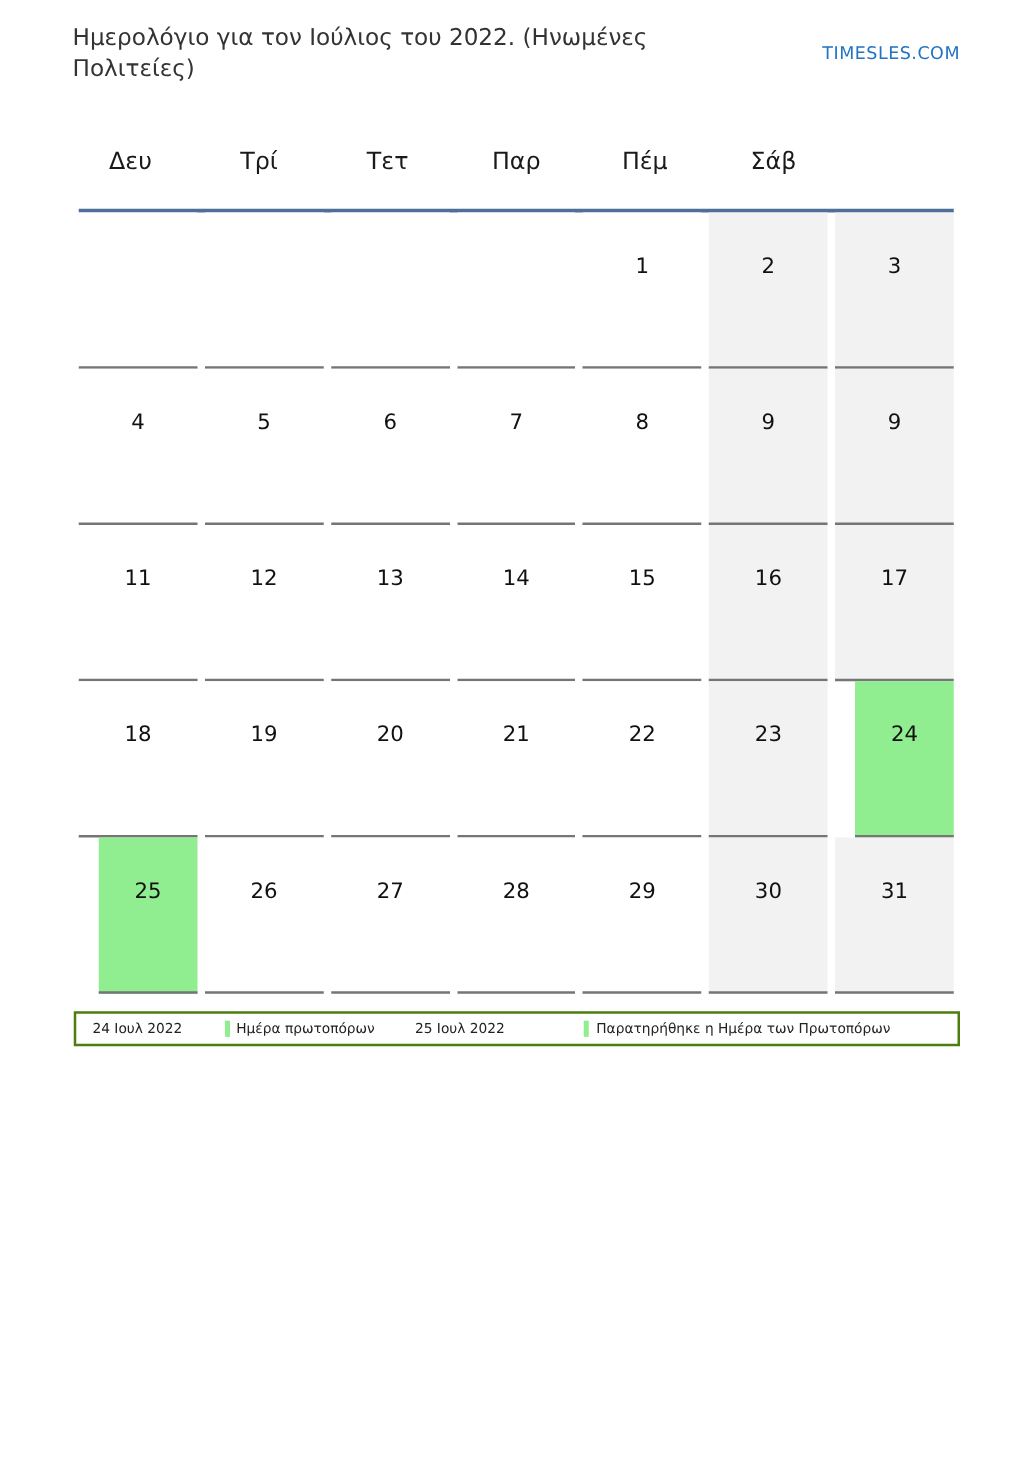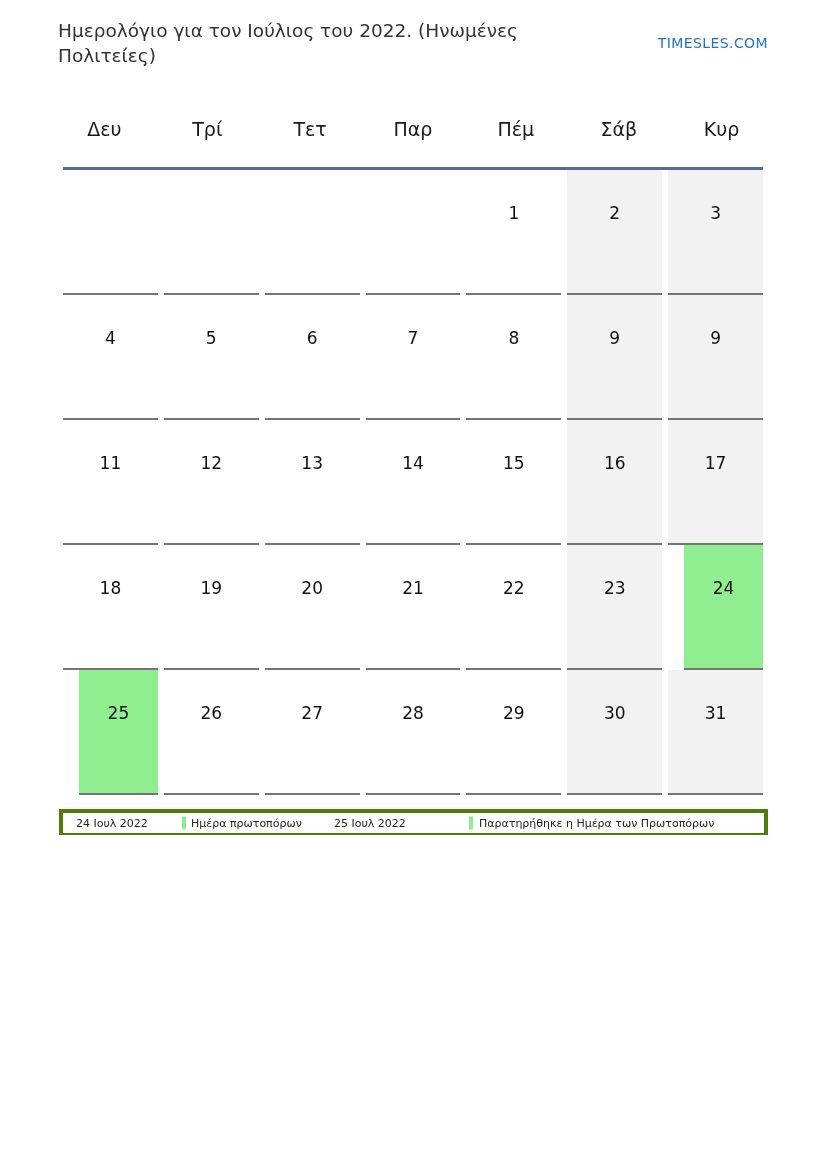--- a/index.html
+++ b/index.html
@@ -5,21 +5,21 @@
   :root{
     --highlight:#90ee90;
     --weekend-bg:#f2f2f2;
     --header-line:#4e6f99;
     --row-line:#757575;
     --brand-blue:#2273c2;
     --text:#2b2b2b;
   }
   html,body{margin:0;padding:0;background:#ffffff;}
   body{font-family:"DejaVu Sans","Liberation Sans",sans-serif;color:var(--text);}
-  .page{position:relative;width:827px;height:835px;background:#fff;overflow:hidden;}
+  .page{position:relative;width:827px;height:1169px;background:#fff;overflow:hidden;}
 
   .title{
     position:absolute;left:58px;top:18px;width:500px;
     font-size:18.5px;line-height:25px;color:#333;font-weight:400;
   }
   .brand{
     position:absolute;top:35px;right:59px;
     font-size:14px;letter-spacing:.4px;color:var(--brand-blue);
     text-decoration:none;font-weight:400;
   }
@@ -49,21 +49,21 @@
   }
   .cell.weekend{background:var(--weekend-bg);}
   .cell.highlight{background:var(--highlight);margin-left:16px;}
   .daynum{
     display:block;margin-top:33px;text-align:center;
     font-size:17px;color:#111;
   }
 
   .legend{
     position:absolute;left:59px;top:809px;width:709px;height:28px;
-    box-sizing:border-box;border:4px solid #4d7c0f;background:#fff;
+    box-sizing:border-box;border:2px solid #4d7c0f;background:#fff;
   }
   .legend span{position:absolute;top:50%;transform:translateY(-50%);white-space:nowrap;}
   .l-date,.l-label{font-size:11px;color:#222;}
   .l-bar{width:4px;height:13px;background:var(--highlight);}
 </style>
 </head>
 <body>
 
 <div class="page">
 
@@ -71,21 +71,20 @@
 
   <a class="brand" href="#">TIMESLES.COM</a>
 
   <div class="weekday-row">
       <div class="weekday">Δευ</div>
       <div class="weekday">Τρί</div>
       <div class="weekday">Τετ</div>
       <div class="weekday">Παρ</div>
       <div class="weekday">Πέμ</div>
       <div class="weekday">Σάβ</div>
-      <div class="weekday">Κυρ</div>
     </div>
 
   <div class="header-line"></div>
 
   <div class="calendar-grid">
       <div class="cell"></div>
       <div class="cell"></div>
       <div class="cell"></div>
       <div class="cell"></div>
       <div class="cell">

